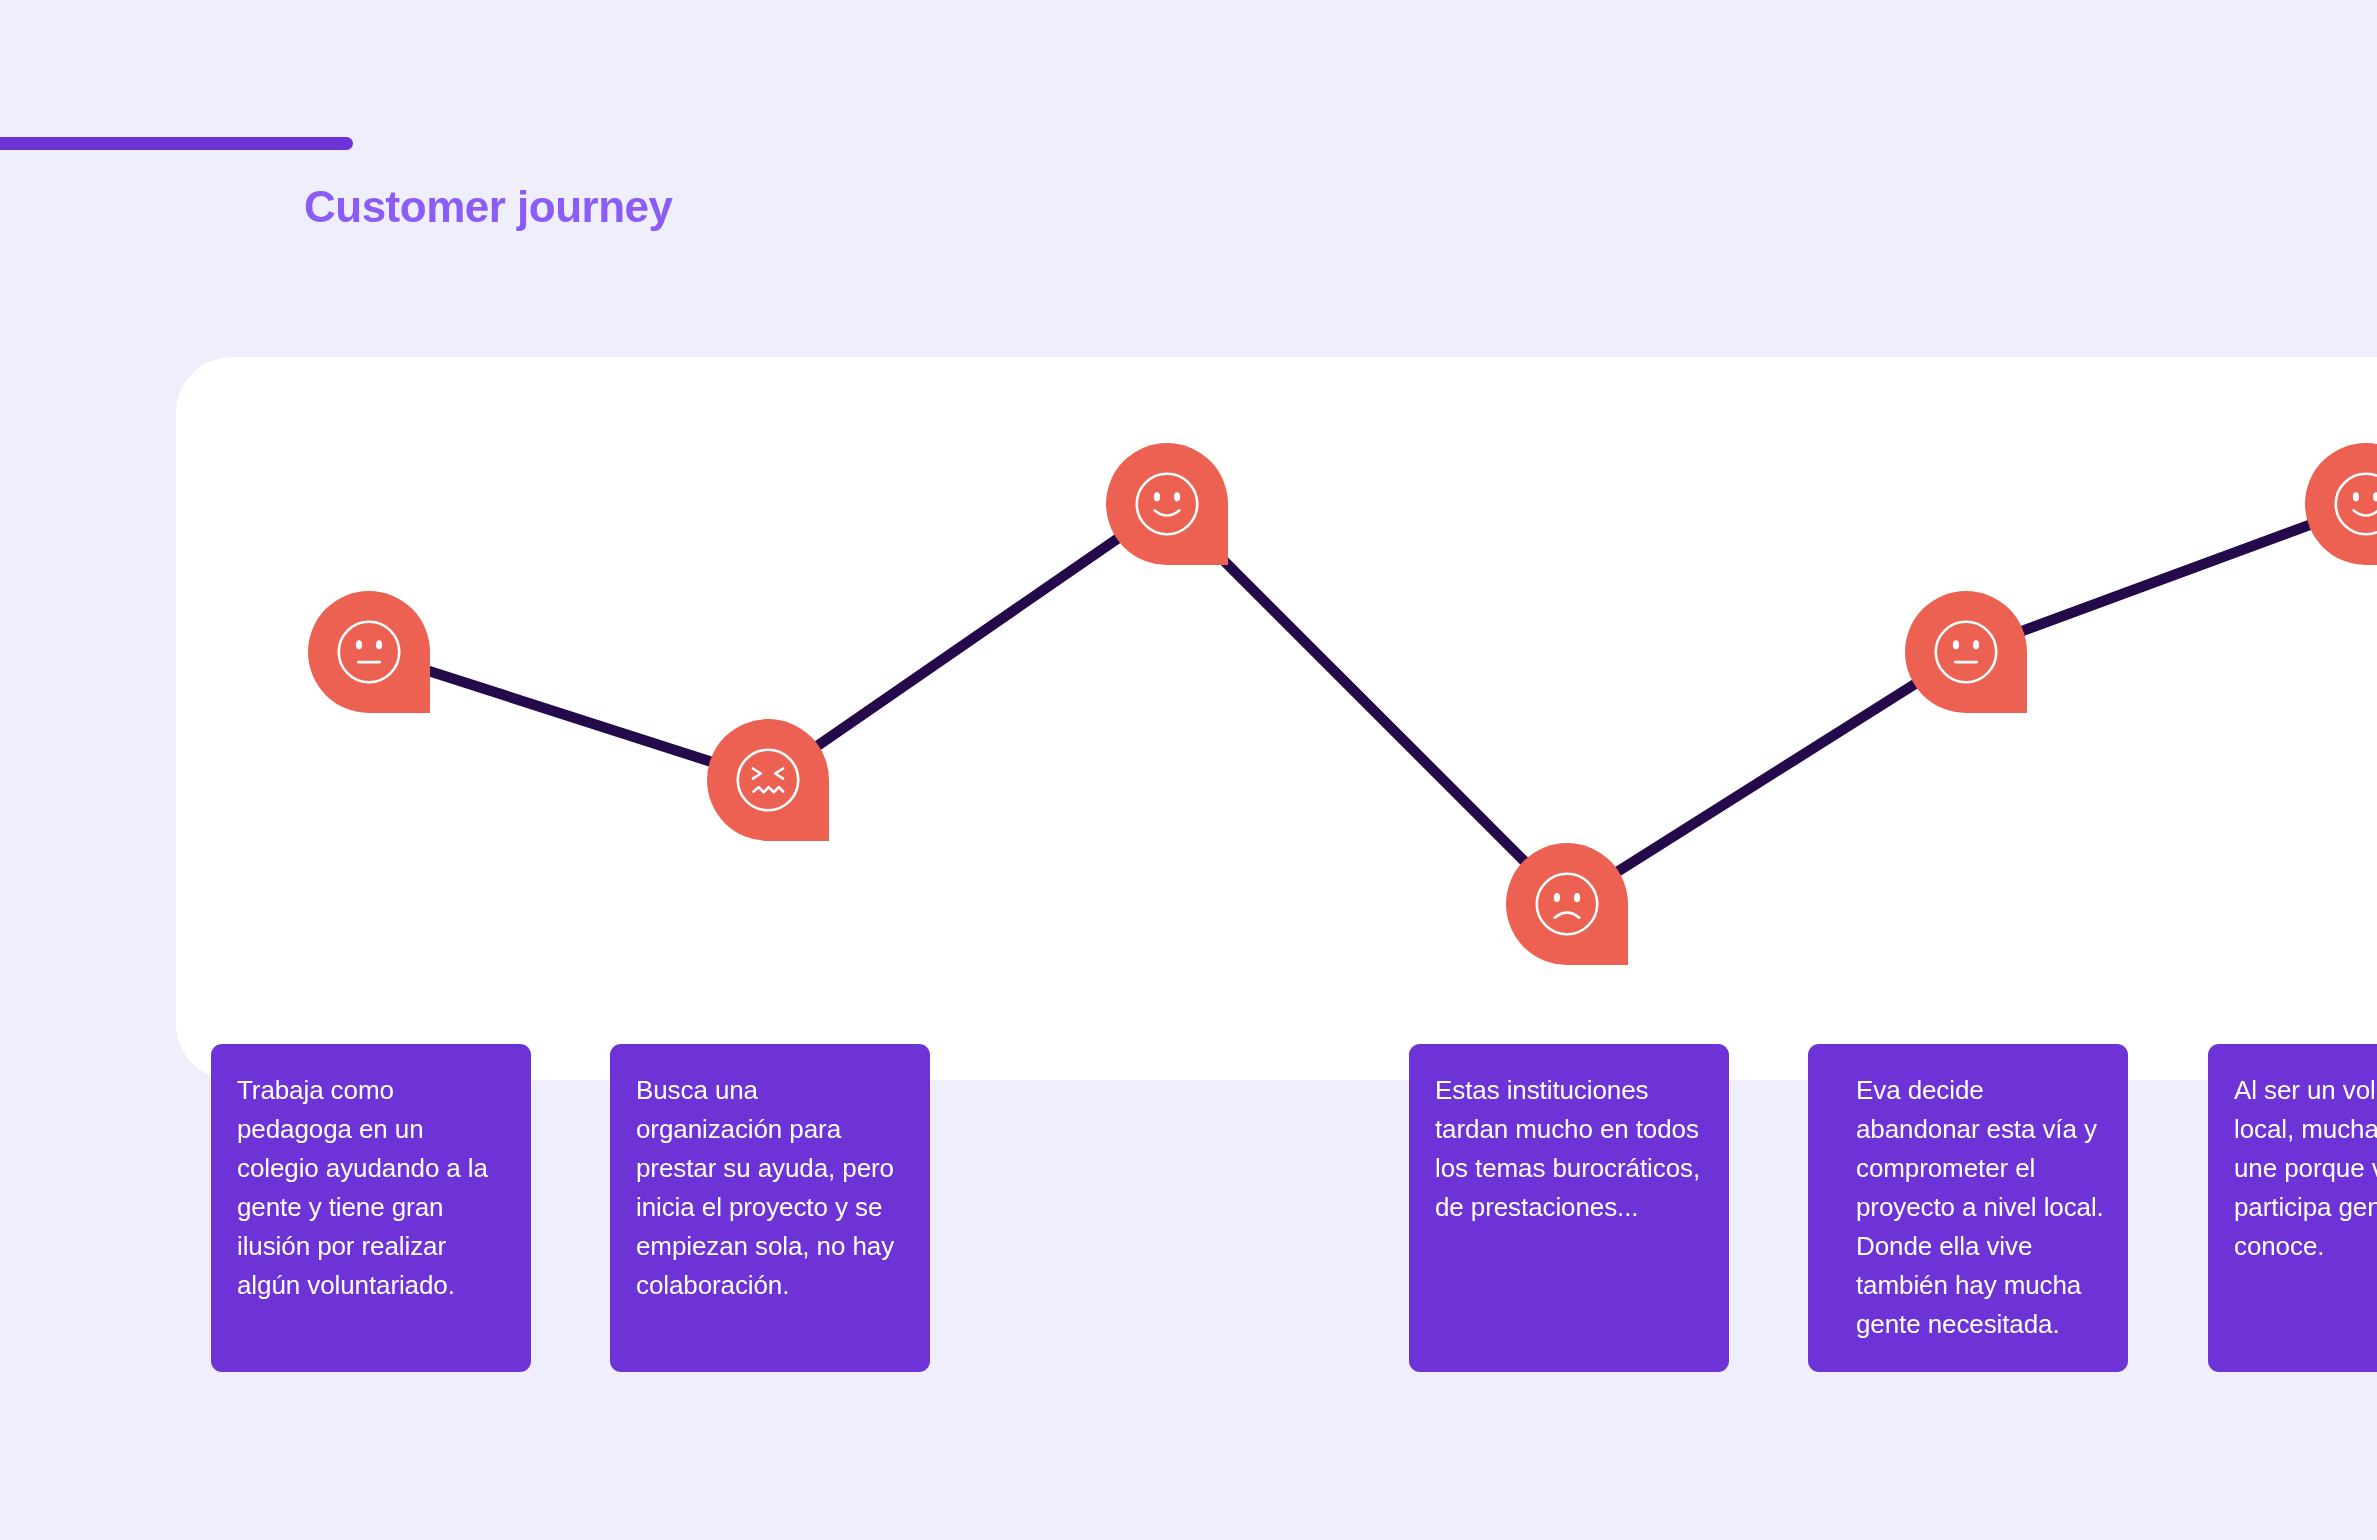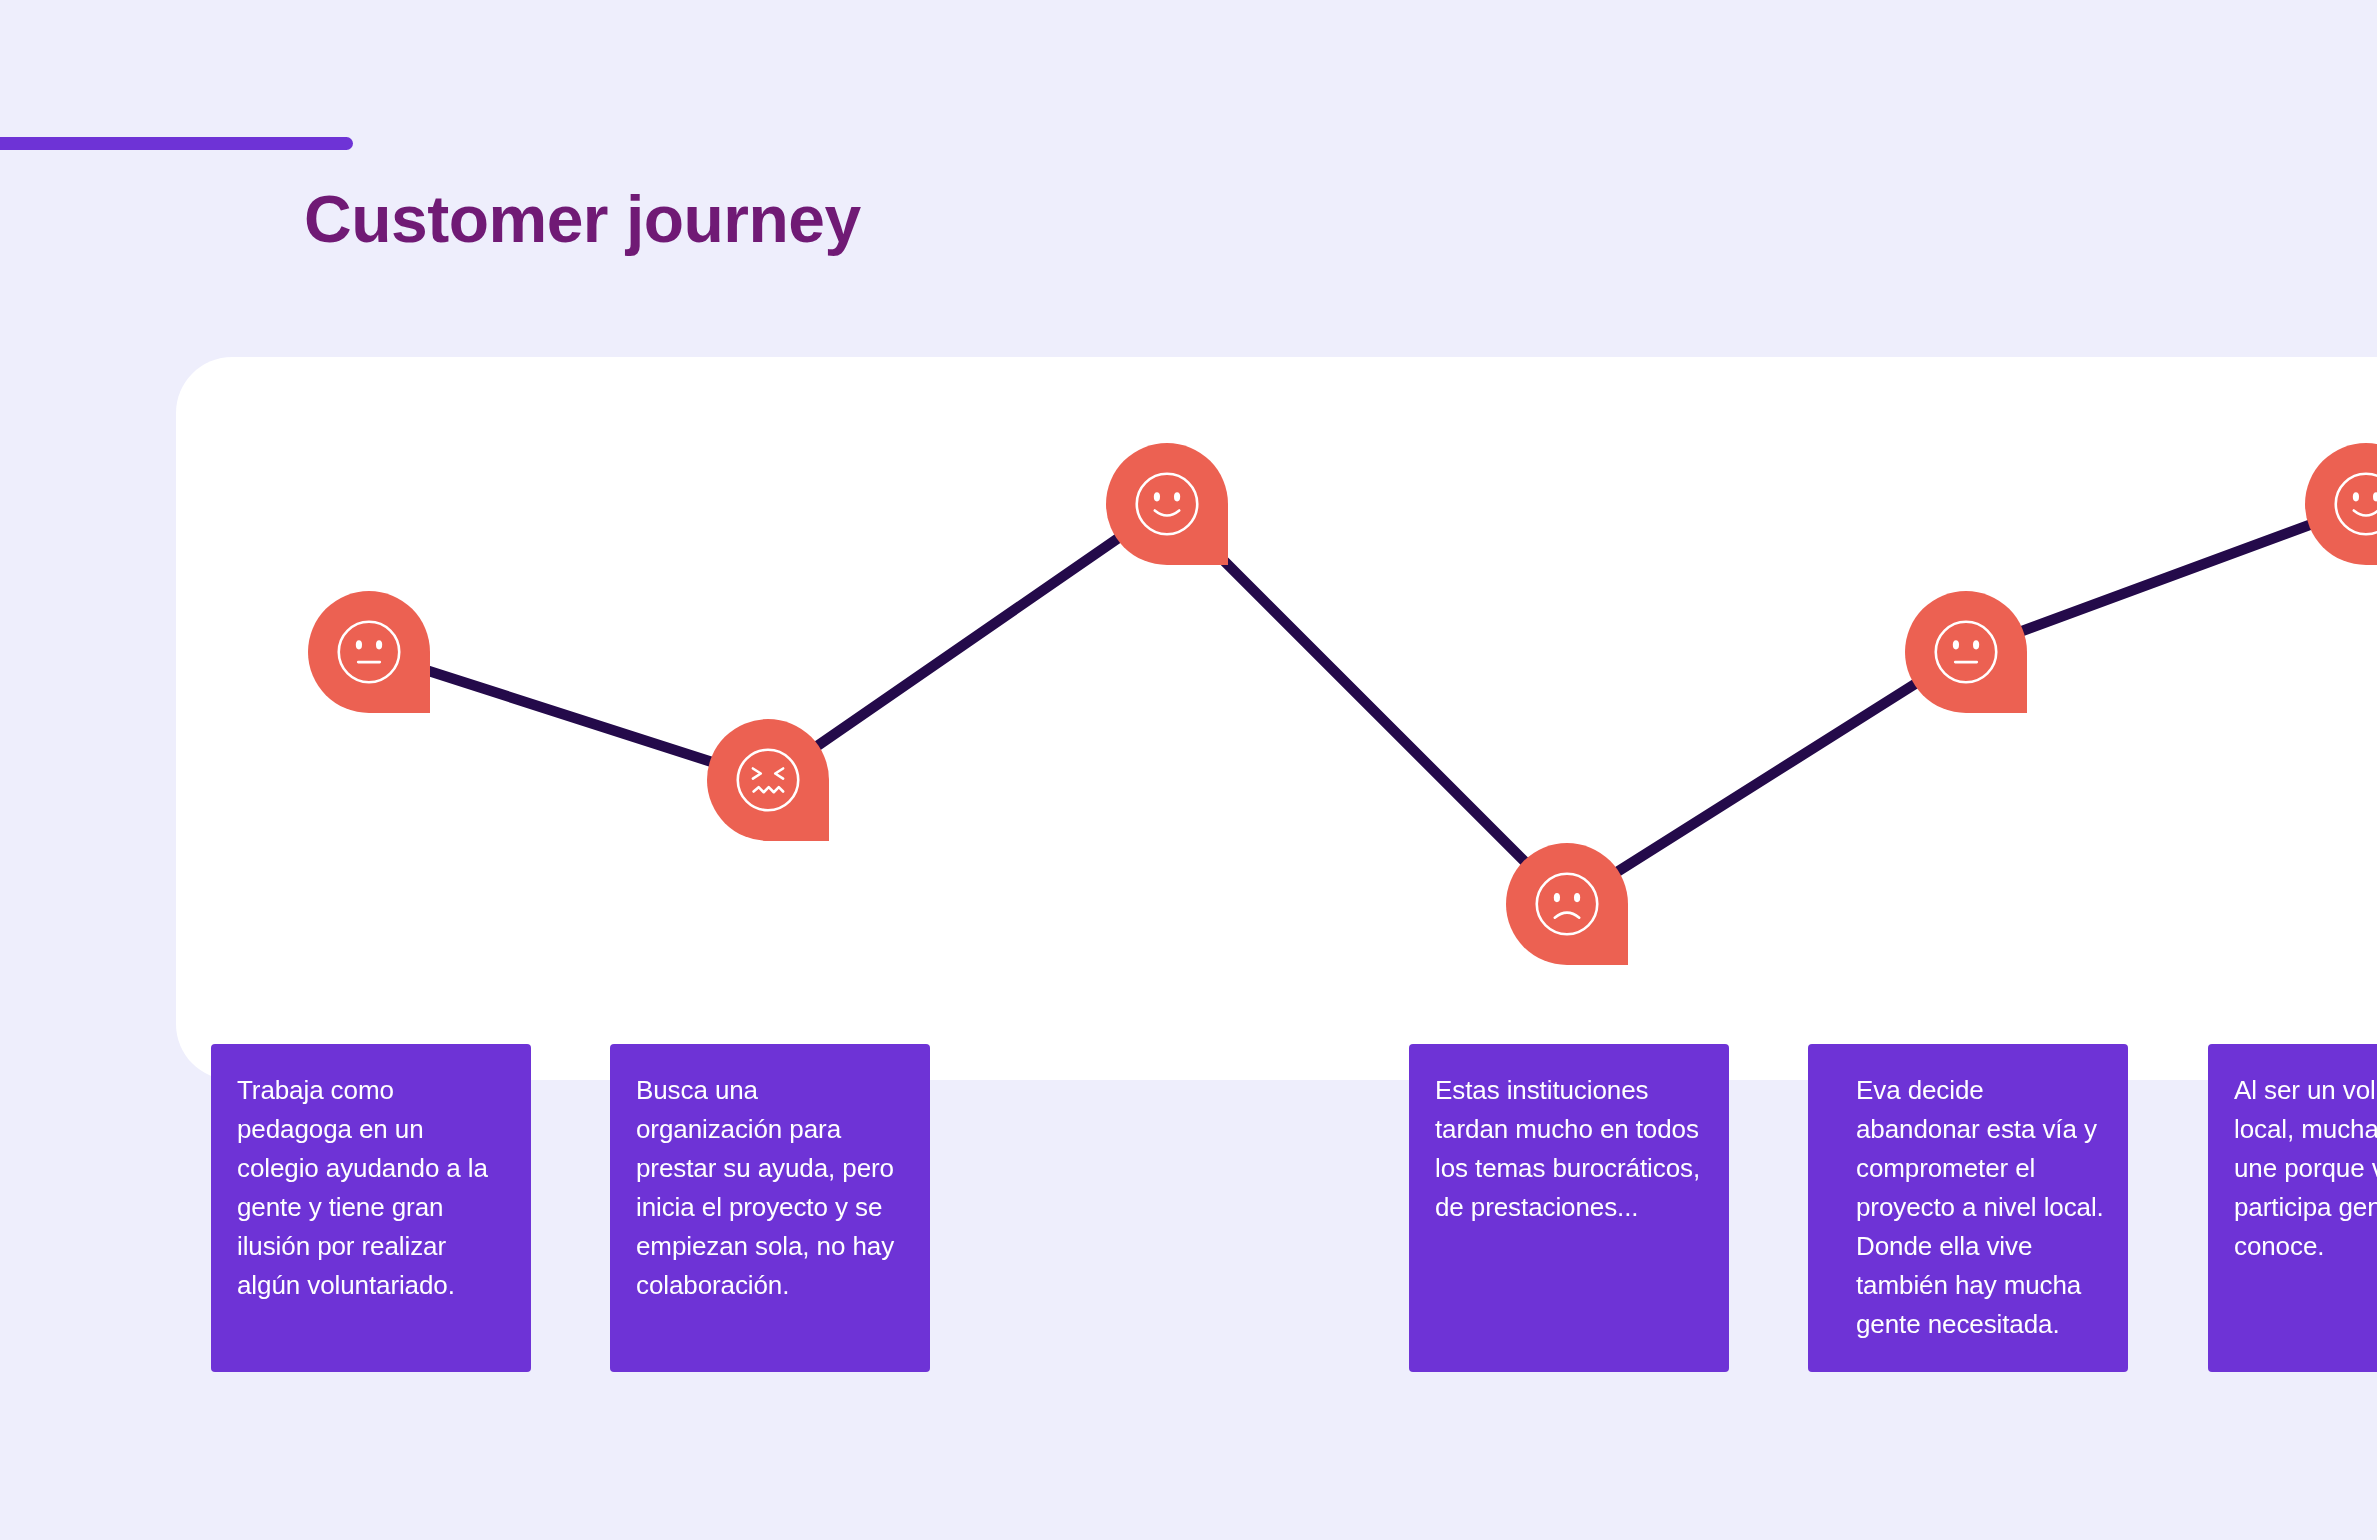--- a/index.html
+++ b/index.html
@@ -15,22 +15,22 @@
   .accent-bar{
     position:absolute;left:0;top:137px;
     width:353px;height:13.3px;
     background:#6e33d6;
     border-radius:0 6.7px 6.7px 0;
   }
 
   
   .page-title{
     position:absolute;left:304px;top:183px;
-    font-size:66px;font-weight:700;
-    color:#701a75;letter-spacing:-0.5px;
+    font-size:44px;font-weight:700;
+    color:#8b5cf6;letter-spacing:-0.5px;
     white-space:nowrap;line-height:1.1;
   }
 
   
   .journey-panel{
     position:absolute;left:176px;top:357px;
     width:2387px;height:723px;
     background:#ffffff;border-radius:56px;
   }
 
@@ -48,21 +48,21 @@
   .pin svg{display:block;}
 
   
   .cards{
     position:absolute;left:0;top:0;width:2739px;height:1541px;
   }
   .step-card{
     position:absolute;
     width:320px;height:328px;
     background:#6e33d6;
-    border-radius:4px;
+    border-radius:11px;
     box-sizing:border-box;
     padding:27px 22px 19px 26px;
   }
   .step-card .txt{
     color:#ffffff;
     font-size:26px;
     line-height:1.50;
     font-weight:400;
     letter-spacing:-0.1px;
     display:block;

